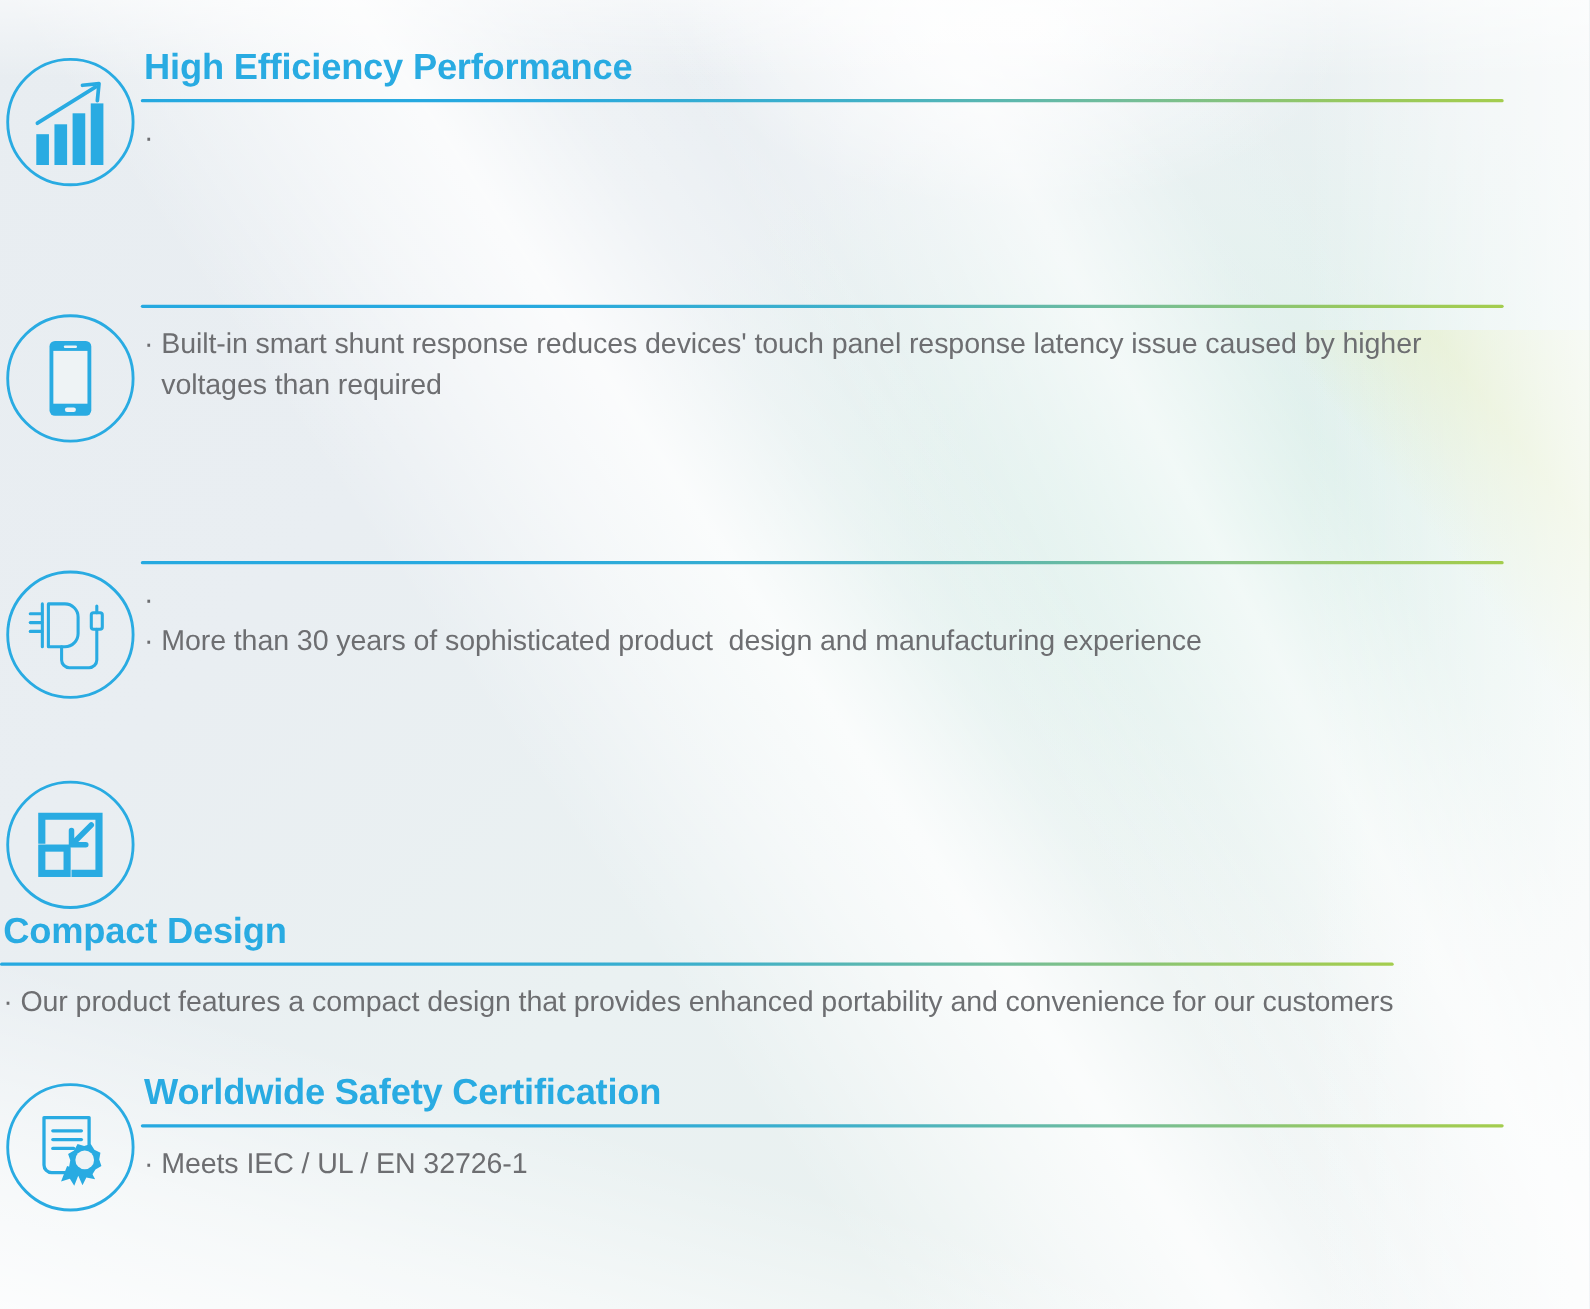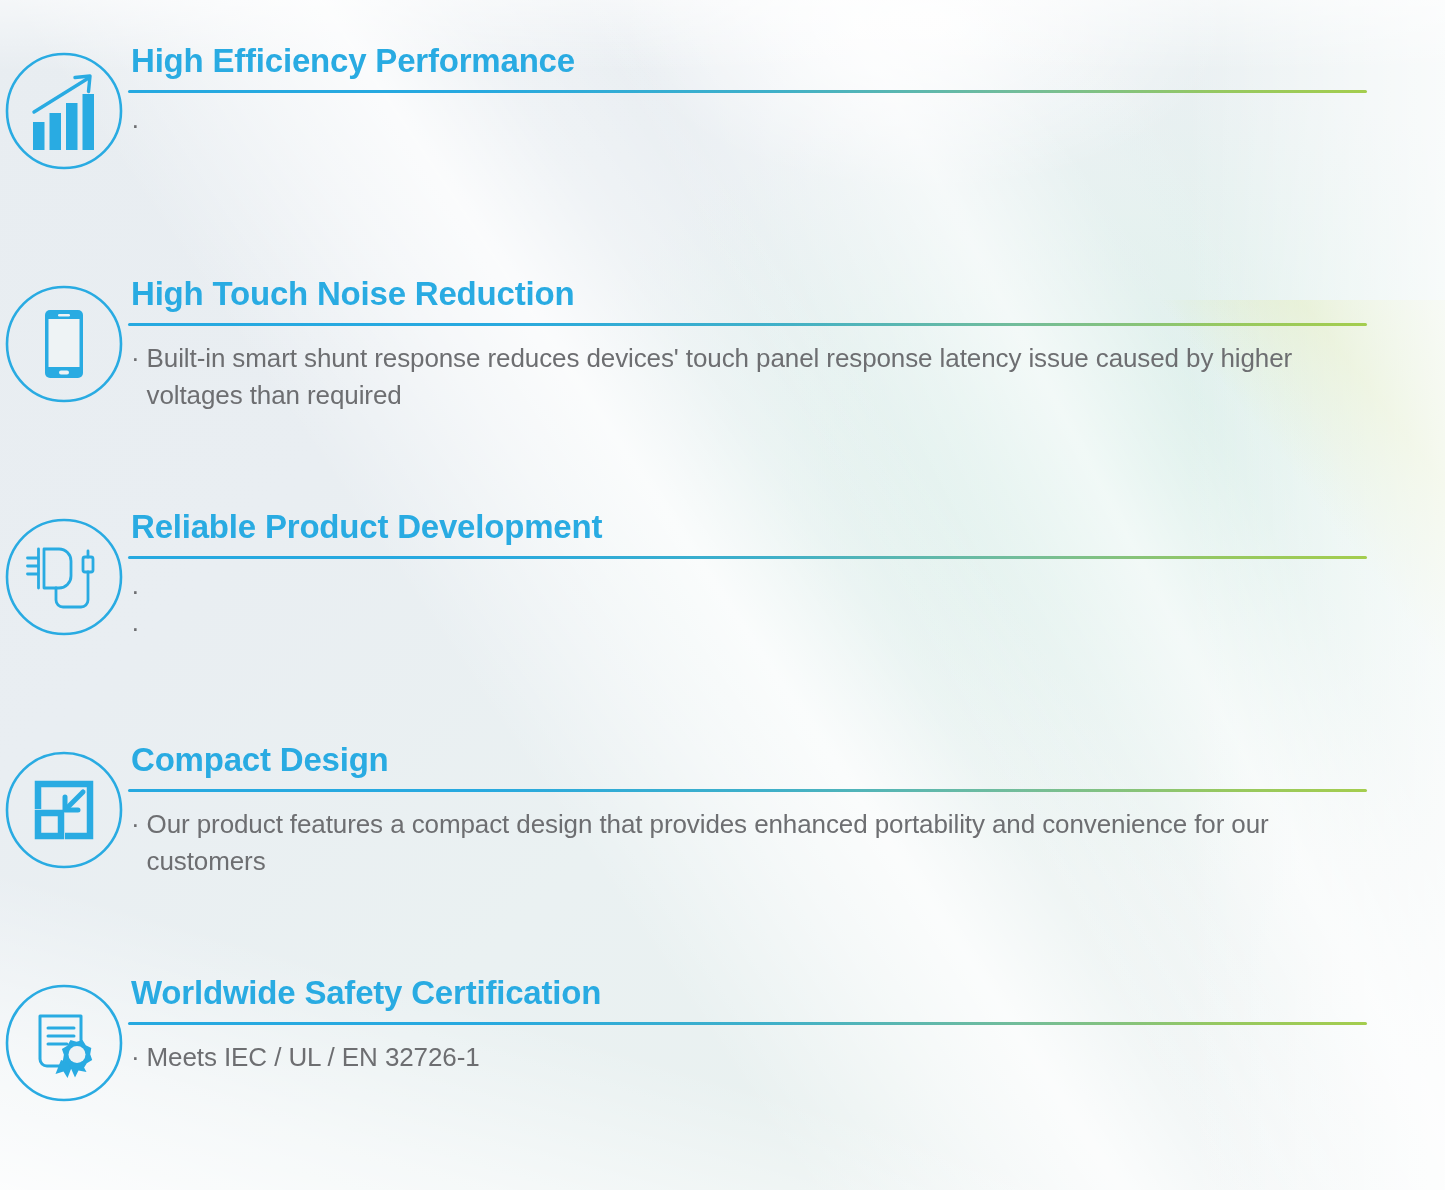--- a/index.html
+++ b/index.html
@@ -160,21 +160,21 @@
     margin-right: 7px;
   }
   .bullet-text {
     white-space: pre-wrap;
   }
 
   
   #feature-0 { top: 44px; }
   #feature-1 { top: 277px; }
   #feature-2 { top: 510px; }
-  #feature-3 { top: 743px; }
+  #feature-3 { top: 701px; flex-direction: column; }
   #feature-4 { top: 976px; }
 </style>
 </head>
 <body>
 
 <div id="page">
 
   <div class="bg-layer bg-mint"></div>
   <div class="bg-layer bg-glow-top"></div>
   <div class="bg-layer bg-sweep-a"></div>
@@ -213,21 +213,20 @@
       <div class="icon-wrap">
         <svg class="icon-circle" viewBox="0 0 122 122">
           <circle cx="61" cy="61" r="57" fill="none" stroke="#29abe2" stroke-width="2.6"></circle>
           <rect x="42" y="27" width="38" height="68" rx="5" ry="5" fill="#29abe2"></rect>
           <rect x="45.5" y="36" width="31" height="48" fill="#eef3f5"></rect>
           <rect x="55" y="31" width="12" height="2.4" rx="1.2" fill="#eef3f5"></rect>
           <rect x="56" y="87.5" width="10" height="4" rx="2" fill="#eef3f5"></rect>
         </svg>
       </div>
       <div class="feature-body">
-        <div class="feature-title">High Touch Noise Reduction</div>
         <div class="rule"></div>
         <div class="bullets">
           <div class="bullet">
             <span class="bullet-dot">·</span>
             <span class="bullet-text">Built-in smart shunt response reduces devices' touch panel response latency issue caused by higher voltages than required</span>
           </div>
         </div>
       </div>
     </div>
 
@@ -241,28 +240,28 @@
             <path d="M24.5 42 H35"></path>
             <path d="M24.5 50 H35"></path>
             <path d="M24.5 58 H35"></path>
             <path d="M53 72 V84 a7 7 0 0 0 7 7 H78 a7 7 0 0 0 7 -7 V56"></path>
             <rect x="80" y="41" width="10" height="15" rx="2"></rect>
             <path d="M85 35 V41"></path>
           </g>
         </svg>
       </div>
       <div class="feature-body">
-        <div class="feature-title">Reliable Product Development</div>
-        <div class="rule"></div>
-        <div class="bullets">
-          <div class="bullet">
-            <span class="bullet-dot">·</span>
-          </div>
-          <div class="bullet">
-            <span class="bullet-dot">·</span>
+        <div class="rule"></div>
+        <div class="bullets">
+          <div class="bullet">
+            <span class="bullet-dot">·</span>
+          </div>
+          <div class="bullet">
+            <span class="bullet-dot">·</span>
+            <span class="bullet-text">More than 30 years of sophisticated product  design and manufacturing experience</span>
           </div>
         </div>
       </div>
     </div>
 
     <div class="feature" id="feature-3">
       <div class="icon-wrap">
         <svg class="icon-circle" viewBox="0 0 122 122">
           <circle cx="61" cy="61" r="57" fill="none" stroke="#29abe2" stroke-width="2.6"></circle>
           <g fill="none" stroke="#29abe2" stroke-width="6.5" stroke-linejoin="miter">

